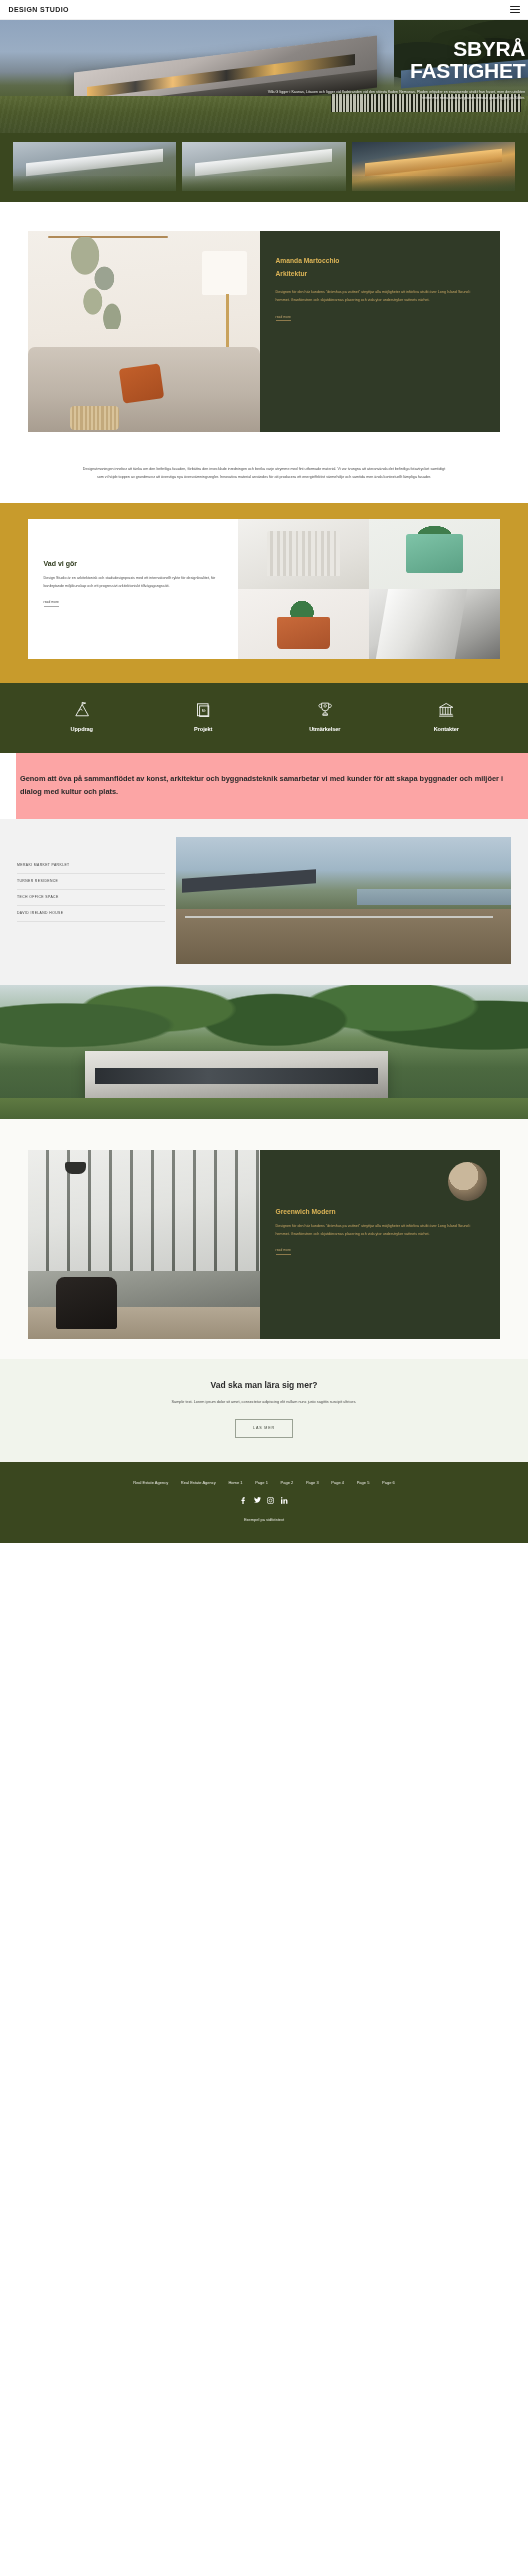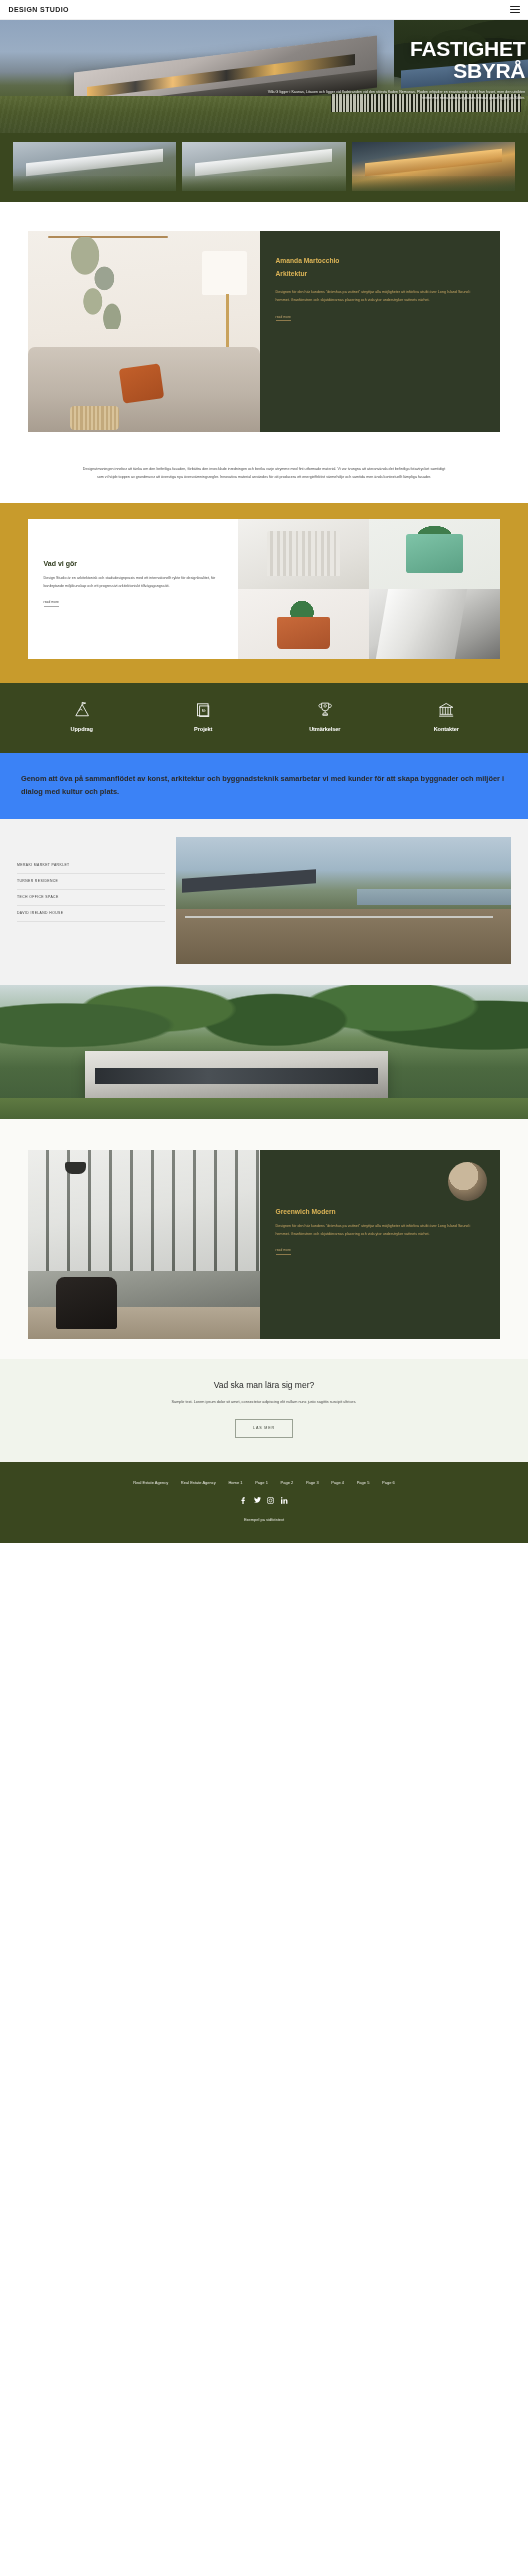--- a/index.html
+++ b/index.html
@@ -135,21 +135,21 @@
   .tile.t4:after { content:""; position:absolute; left:10%; top:0; width:60%; height:100%;
     background:linear-gradient(110deg,#fbfbfa 0%,#e2e2df 45%,#b4b4b1 100%); transform:skewX(-10deg); }
 
   
   .iconrow { background:#3a471f; padding:18.3px 21px 21px; display:flex; }
   .iconcell { flex:1; text-align:center; color:#fff; }
   .iconcell svg { display:block; margin:0 auto 7px; }
   .iconcell .lbl { font-size:5.6px; font-weight:700; letter-spacing:-0.1px; }
 
   
-  .statement { background:#3b82f6; padding:20px 21px; }
+  .statement { background:#fca5a5; padding:20px 4px;margin-left:16px; }
   .statement p { font-size:7.4px; line-height:1.75; font-weight:700; color:#2b2b2b; }
 
   
   .listsec { background:#f2f2f2; padding:18.3px 17px 21px; display:flex; gap:11.3px; align-items:flex-start; }
   .linklist { width:148px; padding-top:20px; }
   .linklist li { list-style:none; font-size:3.4px; letter-spacing:0.4px; color:#3c3c3c;
     padding:5.6px 0; border-bottom:0.7px solid #e0e0e0; text-transform:uppercase; cursor:pointer; }
   .listimg { flex:1; height:127px; position:relative; overflow:hidden;
     background:linear-gradient(180deg,#b8c9d6 0%,#9fb6c6 26%,#7d8f76 42%,#5d6b4c 62%,#6a7558 100%); }
   .listimg .deck { position:absolute; left:0; bottom:0; width:100%; height:55px;
@@ -190,21 +190,21 @@
   .gw-img .floor { position:absolute; left:0; bottom:0; width:100%; height:32px;
     background:linear-gradient(180deg,#b4a894,#9b8e79); }
   .gw-card { flex:1; background:#2f3a26; padding:18.3px 15.5px 15.5px; position:relative; }
   .gw-card .avatar { position:absolute; right:12.7px; top:11.3px; width:39px; height:39px; border-radius:50%;
     background:radial-gradient(circle at 40% 35%, #c9b79b 0 42%, #8d7a60 43%, #3f382c 100%); }
   .gw-card h3 { color:#dcb457; font-size:6.7px; font-weight:700; margin-top:39px; }
   .gw-card p { color:#c9a765; font-size:3.7px; line-height:2.05; margin-top:8.5px; }
 
   
   .learn { background:#f1f4ec; padding:21px 0 24px; text-align:center; }
-  .learn h3 { font-size:8.5px; font-weight:400; color:#2b2b2b; }
+  .learn h3 { font-size:8.5px; font-weight:700; color:#2b2b2b; }
   .learn p { margin:8.5px auto 0; width:296px; font-size:3.8px; line-height:2.0; color:#4d4d4d; }
   .btn-outline { display:inline-block; margin-top:12.7px; padding:6.3px 17px; border:0.7px solid #9aa294;
     font-size:3.7px; letter-spacing:0.8px; color:#41473c; background:transparent; cursor:pointer; }
 
   
   .footer { background:#3a471f; padding:18.3px 0 21px; text-align:center; color:#e8e9e2; }
   .fnav { display:flex; justify-content:center; gap:12.7px; flex-wrap:wrap; padding:0 42px; }
   .fnav a { font-size:4px; color:#e8e9e2; text-decoration:none; cursor:pointer; }
   .social { margin-top:11.3px; display:flex; justify-content:center; gap:6.3px; }
   .social span { width:7.7px; height:7.7px; display:flex; align-items:center; justify-content:center;
@@ -227,22 +227,22 @@
 
   <div class="hero">
     <div class="hero-sky"></div>
     <div class="hero-trees"></div>
     <div class="hero-house"></div>
     <div class="hero-roof2"></div>
     <div class="hero-grass"></div>
     <div class="hero-fence"></div>
     <div class="hero-copy">
       <div class="hero-title">
+        <div>SBYRÅ</div>
         <div>FASTIGHET</div>
-        <div>SBYRÅ</div>
       </div>
       <div class="hero-desc">Villa G ligger i Kaunas, Litauen och ligger vid flodstranden vid den största floden Nemunas. Floden erbjuder en enastående utsikt från huset, men den utsikten vetter mot norra sidan av platsen medan gatan ligger på Söder.</div>
     </div>
   </div>
 
   <div class="gallery-band">
     <div class="gallery">
       <div class="shot a"></div>
       <div class="shot b"></div>
       <div class="shot c"></div>

